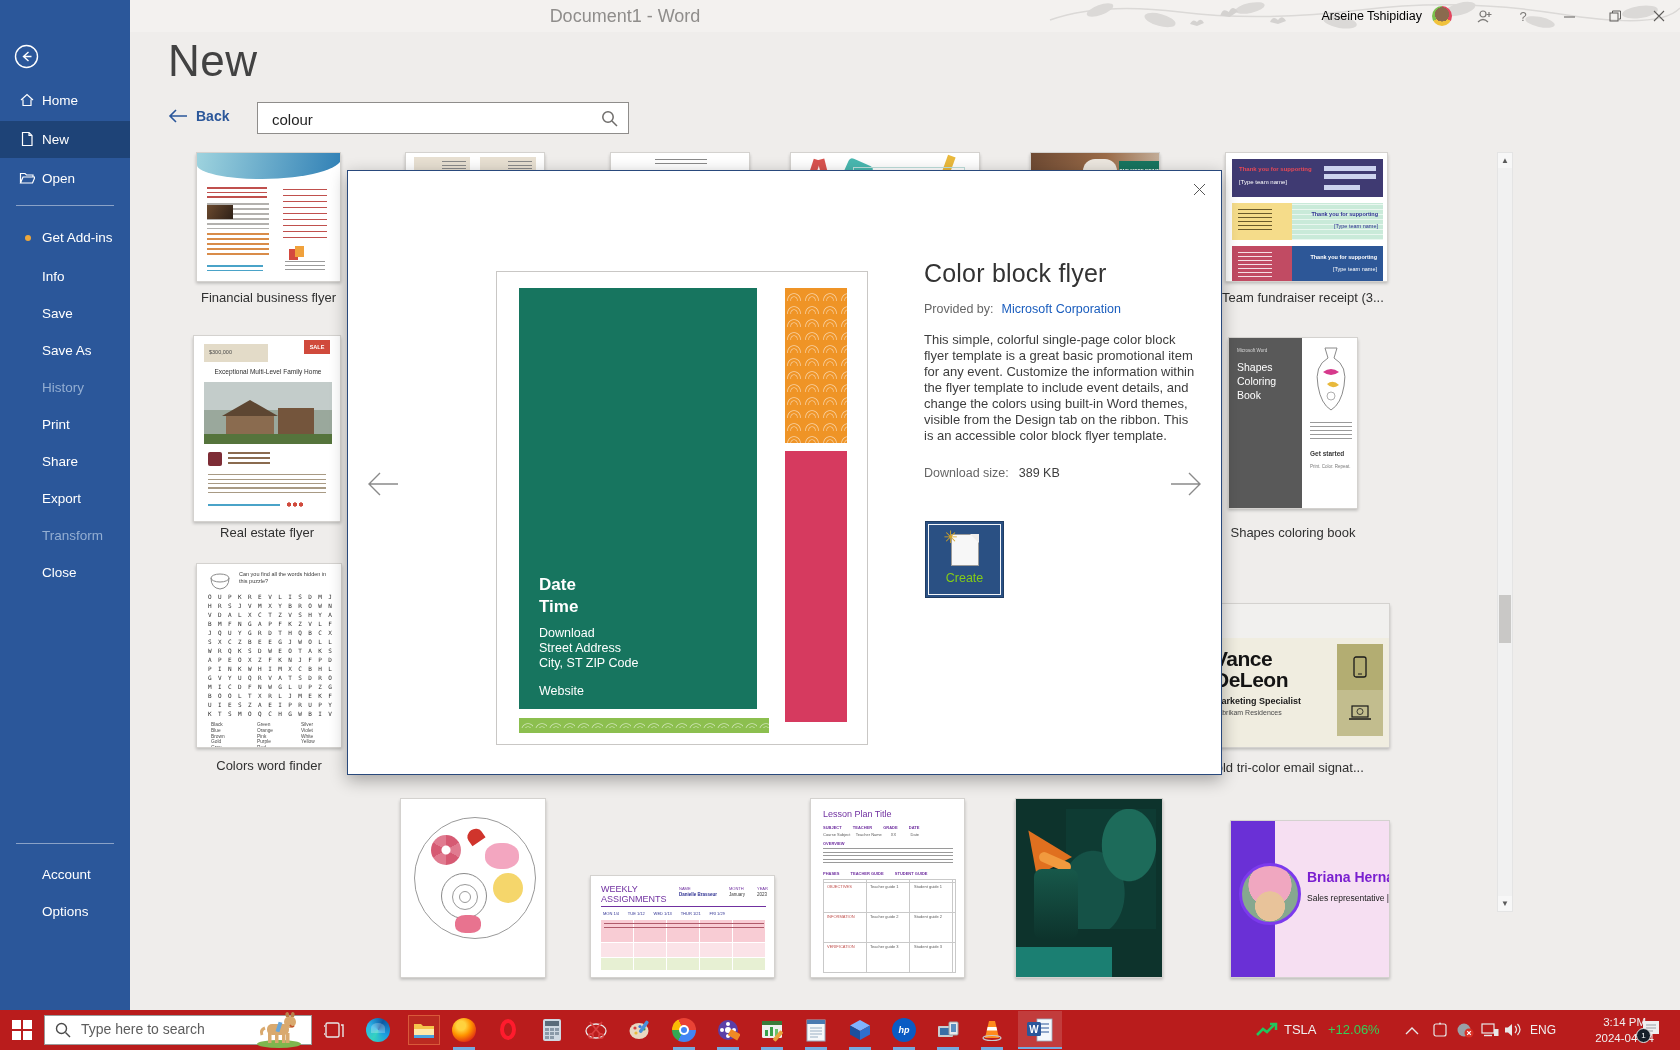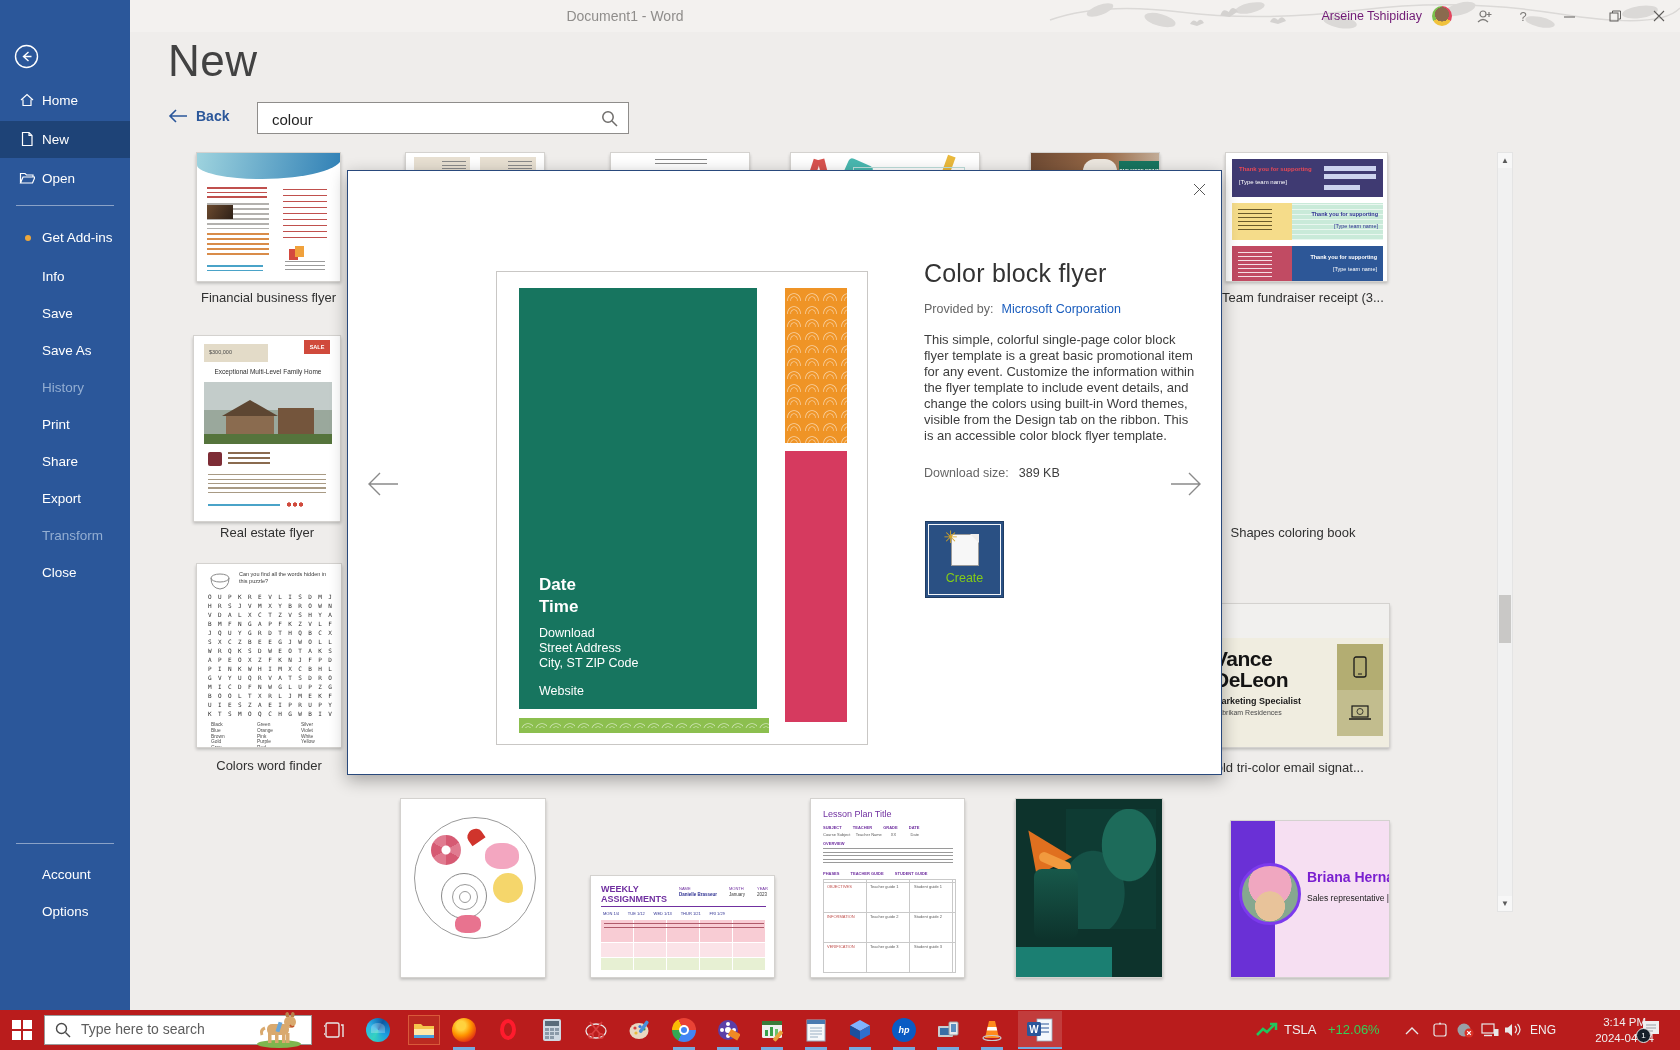--- a/index.html
+++ b/index.html
@@ -2,22 +2,22 @@
 <html><head>
 <meta charset="utf-8">
 <style>
   html,body{margin:0;padding:0;background:#333;}
   #canvas{position:relative;width:1680px;height:1050px;background:#efedeb;overflow:hidden;
           font-family:"Liberation Sans","DejaVu Sans",sans-serif;-webkit-font-smoothing:antialiased;}
   .abs{position:absolute;}
   
   #titlebar{position:absolute;left:130px;top:0;width:1550px;height:32px;background:#f3f1ef;}
   #tb-title{position:absolute;left:0;right:560px;top:0;height:32px;line-height:32px;text-align:center;
-            font-size:14px;color:#8f8d8b;}
-  #tb-user{position:absolute;right:258px;top:0;height:32px;line-height:32px;font-size:12.5px;color:#701a75;}
+            font-size:18px;color:#8f8d8b;}
+  #tb-user{position:absolute;right:258px;top:0;height:32px;line-height:32px;font-size:12.5px;color:#000000;}
   .tb-btn{position:absolute;top:0;width:34px;height:32px;display:flex;align-items:center;justify-content:center;
           color:#7d7b79;font-size:13px;}
   #tb-avatar{position:absolute;right:228px;top:6px;width:20px;height:20px;border-radius:50%;
              background:radial-gradient(circle at 50% 42%,#8a6a4e 0 46%,transparent 47%),
                         conic-gradient(#e2455e 0 120deg,#f0c23c 120deg 240deg,#7cc14e 240deg 360deg);}
   
   #sidebar{position:absolute;left:0;top:0;width:130px;height:1010px;background:#2b579a;z-index:40;}
   .sb-item{position:absolute;left:0;width:130px;height:37px;line-height:37px;color:#fff;font-size:13.5px;
            padding-left:42px;box-sizing:border-box;cursor:default;}
   .sb-item.sel{background:#1e4377;}
@@ -275,20 +275,38 @@
       <div class="abs" style="left:0;bottom:0;width:128px;height:10px;background:#55743c"></div>
     </div>
     <div class="abs" style="left:14px;top:116px;width:14px;height:14px;background:#7d2c35;border-radius:2px"></div>
     <div class="lines" style="left:34px;top:116px;width:42px;height:13px;background-image:repeating-linear-gradient(#8a6b4f 0 1.5px,transparent 1.5px 5px)"></div>
     <div class="lines" style="left:14px;top:138px;width:118px;height:22px;background-image:repeating-linear-gradient(#a89a84 0 1px,transparent 1px 4.5px)"></div>
     <div class="abs" style="left:14px;top:168px;width:72px;height:2px;background:#4aa3c8"></div>
     <div class="abs" style="left:92px;top:166px;width:18px;height:5px;background-image:radial-gradient(circle,#d04a3c 2px,transparent 2.2px);background-size:6px 5px"></div>
   </div>
   <div class="caption" style="left:192px;top:525px;width:150px">Real estate flyer</div>
 
+  <div class="thumb" style="left:1228px;top:337px;width:130px;height:172px">
+    <div class="abs" style="left:0;top:0;width:73px;height:172px;background:#595959">
+      <div class="abs" style="left:8px;top:10px;color:#d8d8d8;font-size:4.5px">Microsoft Word</div>
+      <div class="abs pre" style="left:8px;top:22px;color:#fff;font-size:10.5px;line-height:14px">Shapes
+Coloring Book</div>
+    </div>
+    <div class="abs" style="left:73px;top:0;width:57px;height:172px;background:#fff">
+      <svg width="40" height="66" style="position:absolute;left:9px;top:8px">
+        <path d="M14 2 h12 l-3 10 q14 8 10 28 q-3 18 -13 24 q-10 -6 -13 -24 q-4 -20 10 -28 z" fill="none" stroke="#8a8a8a" stroke-width="1"></path>
+        <path d="M12 26 q8 -6 16 0 q-8 6 -16 0" fill="#d63a8c"></path>
+        <path d="M16 38 q6 -5 12 1 q-7 5 -12 -1" fill="#e8b93c"></path>
+        <circle cx="20" cy="50" r="4" fill="none" stroke="#9a9a9a" stroke-width=".8"></circle>
+      </svg>
+      <div class="lines" style="left:8px;top:84px;width:42px;height:18px;background-image:repeating-linear-gradient(#9a9a9a 0 1px,transparent 1px 4px)"></div>
+      <div class="abs" style="left:8px;top:112px;font-size:6.5px;font-weight:bold;color:#3a3a3a">Get started</div>
+      <div class="abs" style="left:8px;top:126px;font-size:4.5px;color:#7a7a7a">Print. Color. Repeat.</div>
+    </div>
+  </div>
   <div class="caption" style="left:1218px;top:525px;width:150px">Shapes coloring book</div>
 
   <div class="thumb" style="left:196px;top:563px;width:146px;height:185px">
     <svg width="26" height="22" style="position:absolute;left:10px;top:6px">
       <ellipse cx="13" cy="8" rx="9" ry="4" fill="none" stroke="#8a8a8a"></ellipse>
       <path d="M4 8 q0 10 9 11 q9 -1 9 -11" fill="none" stroke="#8a8a8a"></path>
     </svg>
     <div class="abs" style="left:42px;top:7px;width:96px;font-size:5.5px;color:#3a3a3a;line-height:7px">Can you find all the words hidden in this puzzle?</div>
     <div class="abs pre" style="left:11px;top:28px;font-family:'DejaVu Sans Mono',monospace;font-size:6px;line-height:9px;letter-spacing:1.4px;color:#2e2e2e">O U P K R E V L I S D M J
 H R S J V M X Y B R O W N
@@ -352,21 +370,21 @@
     <div class="abs" style="left:84px;top:44px;width:34px;height:26px;background:#f3a6c0;border-radius:45%"></div>
     <div class="abs" style="left:92px;top:74px;width:30px;height:30px;background:#f5d66b;border-radius:50%"></div>
     <div class="abs" style="left:40px;top:74px;width:44px;height:44px;border:1.2px solid #8a8a8a;border-radius:50%;background:#fff">
       <div class="abs" style="left:10px;top:10px;width:24px;height:24px;border:1px solid #9a9a9a;border-radius:50%"></div>
       <div class="abs" style="left:17px;top:17px;width:10px;height:10px;border:1px solid #9a9a9a;border-radius:50%"></div>
     </div>
     <div class="abs" style="left:54px;top:116px;width:26px;height:18px;background:#e8738f;border-radius:40%"></div>
   </div>
 
   <div class="thumb" style="left:590px;top:875px;width:185px;height:103px">
-    <div class="abs pre" style="left:10px;top:8px;font-size:9px;line-height:10px;font-weight:bold;color:#7030a0">WEEKLY
+    <div class="abs pre" style="left:10px;top:8px;font-size:9px;line-height:10px;font-weight:normal;color:#7030a0">WEEKLY
 ASSIGNMENTS</div>
     <div class="abs" style="left:88px;top:10px;font-size:4px;color:#7030a0"><span>NAME</span></div>
     <div class="abs" style="left:88px;top:16px;font-size:4.5px;font-weight:bold;color:#2e3192">Danielle Brasseur</div>
     <div class="abs" style="left:138px;top:10px;font-size:4px;color:#7030a0">MONTH</div>
     <div class="abs" style="left:138px;top:16px;font-size:4.5px;color:#3a3a3a">January</div>
     <div class="abs" style="left:166px;top:10px;font-size:4px;color:#7030a0">YEAR</div>
     <div class="abs" style="left:166px;top:16px;font-size:4.5px;color:#3a3a3a">2023</div>
     <div class="abs" style="left:10px;top:30px;width:165px;height:1px;background:#7030a0"></div>
     <div class="abs" style="left:12px;top:35px;font-size:4px;color:#2e3192;white-space:pre">MON 1/4        TUE 1/12        WED 1/13        THUR 1/21        FRI 1/29</div>
     <div class="abs" style="left:10px;top:44px;width:165px;height:22px;background:#f8ccd4;background-image:repeating-linear-gradient(90deg,transparent 0 32px,#fff 32px 33px)">

